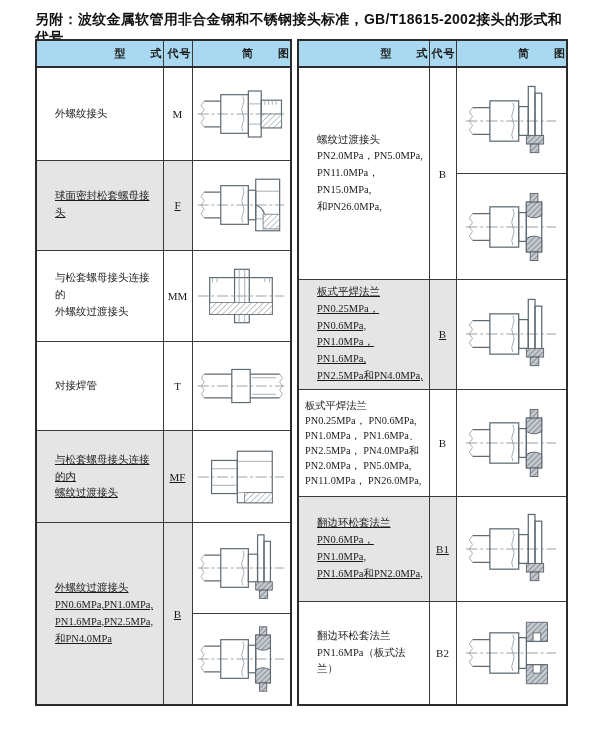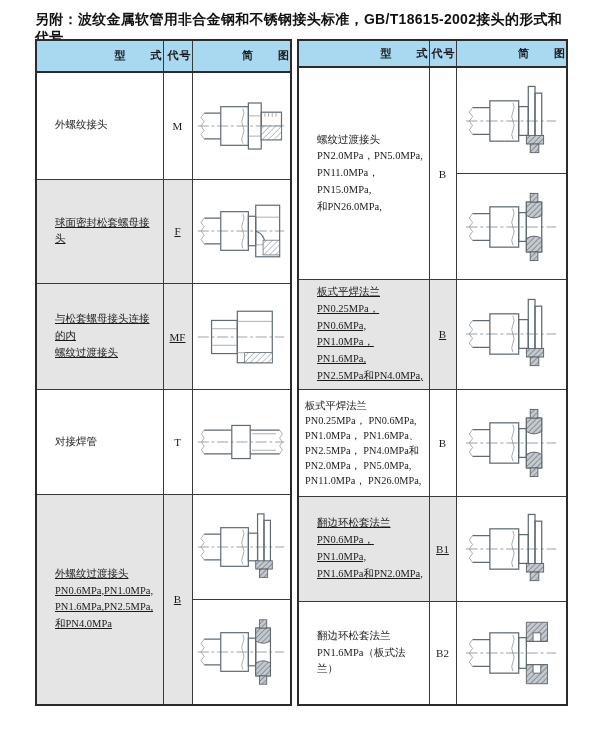--- a/index.html
+++ b/index.html
@@ -127,47 +127,62 @@
               <use href="#g-hose"></use>
               <use href="#g-sleeve"></use>
           <rect class="ln" x="58" y="24" width="8" height="32"></rect>
           <rect class="ln" x="66" y="12" width="26" height="56"></rect>
           <path class="thin" d="M66 25 H92 M66 55 H92"></path>
           <path class="ln" d="M66 40 q10 4 10 14"></path>
           <rect class="ht" x="74" y="50" width="18" height="16"></rect>
         </svg>
       </td>
     </tr>
-    <tr style="height:91px">
-      <td class="type hl">与松套螺母接头连接的内
-螺纹过渡接头</td>
-      <td class="code hl">MF</td>
-      <td class="diag-cell">
-        <svg class="diag" width="92" height="78" viewBox="0 0 100 80" aria-label="female-thread-transition-fitting-drawing">
-          <use href="#g-cl"></use>
-          <rect class="ln" x="18" y="22" width="28" height="36"></rect>
-          <path class="thin" d="M18 31 H46 M18 49 H46"></path>
-          <rect class="ln" x="46" y="12" width="38" height="56"></rect>
-          <path class="thin" d="M46 23 H84 M46 57 H84"></path>
-          <rect class="ht" x="54" y="57" width="30" height="11"></rect>
+    <tr style="height:90px">
+      <td class="type">与松套螺母接头连接的
+外螺纹过渡接头</td>
+      <td class="code">MM</td>
+      <td class="diag-cell">
+        <svg class="diag" width="92" height="78" viewBox="0 0 100 80" aria-label="male-thread-transition-nipple-drawing">
+          <use href="#g-cl"></use>
+          <rect class="ln" x="16" y="20" width="68" height="40"></rect>
+          <rect class="ln" x="43" y="11" width="16" height="58"></rect>
+          <path class="thin" d="M48 11 V69 M54 11 V69"></path>
+          <path class="thin" d="M19 20 v5 M24 20 v5 M76 20 v5 M81 20 v5"></path>
+          <rect class="ht" x="16" y="47" width="68" height="13"></rect>
         </svg>
       </td>
     </tr>
     <tr style="height:89px">
       <td class="type">对接焊管</td>
       <td class="code">T</td>
       <td class="diag-cell">
         <svg class="diag" width="92" height="78" viewBox="0 0 100 80" aria-label="butt-weld-tube-drawing">
           <use href="#g-cl"></use>
           <path class="ln" d="M40 27 H10 M40 53 H10"></path>
           <path class="thin" d="M10 27 l-3 4.4 3 4.3 -3 4.3 3 4.3 -3 4.3 3 4.4"></path>
           <rect class="ln" x="40" y="22" width="20" height="36"></rect>
           <path class="ln" d="M60 27 H92 M60 53 H92"></path>
           <path class="thin" d="M92 27 l3 4.4 -3 4.3 3 4.3 -3 4.3 3 4.3 -3 4.4"></path>
           <path class="thin" d="M62 31 h26 M62 49 h26"></path>
+        </svg>
+      </td>
+    </tr>
+    <tr style="height:91px">
+      <td class="type hl">与松套螺母接头连接的内
+螺纹过渡接头</td>
+      <td class="code hl">MF</td>
+      <td class="diag-cell">
+        <svg class="diag" width="92" height="78" viewBox="0 0 100 80" aria-label="female-thread-transition-fitting-drawing">
+          <use href="#g-cl"></use>
+          <rect class="ln" x="18" y="22" width="28" height="36"></rect>
+          <path class="thin" d="M18 31 H46 M18 49 H46"></path>
+          <rect class="ln" x="46" y="12" width="38" height="56"></rect>
+          <path class="thin" d="M46 23 H84 M46 57 H84"></path>
+          <rect class="ht" x="54" y="57" width="30" height="11"></rect>
         </svg>
       </td>
     </tr>
     <tr style="height:179px">
       <td class="type hl">外螺纹过渡接头
 PN0.6MPa,PN1.0MPa,
 PN1.6MPa,PN2.5MPa,
 和PN4.0MPa</td>
       <td class="code hl">B</td>
       <td class="diag-cell" style="height:179px">

